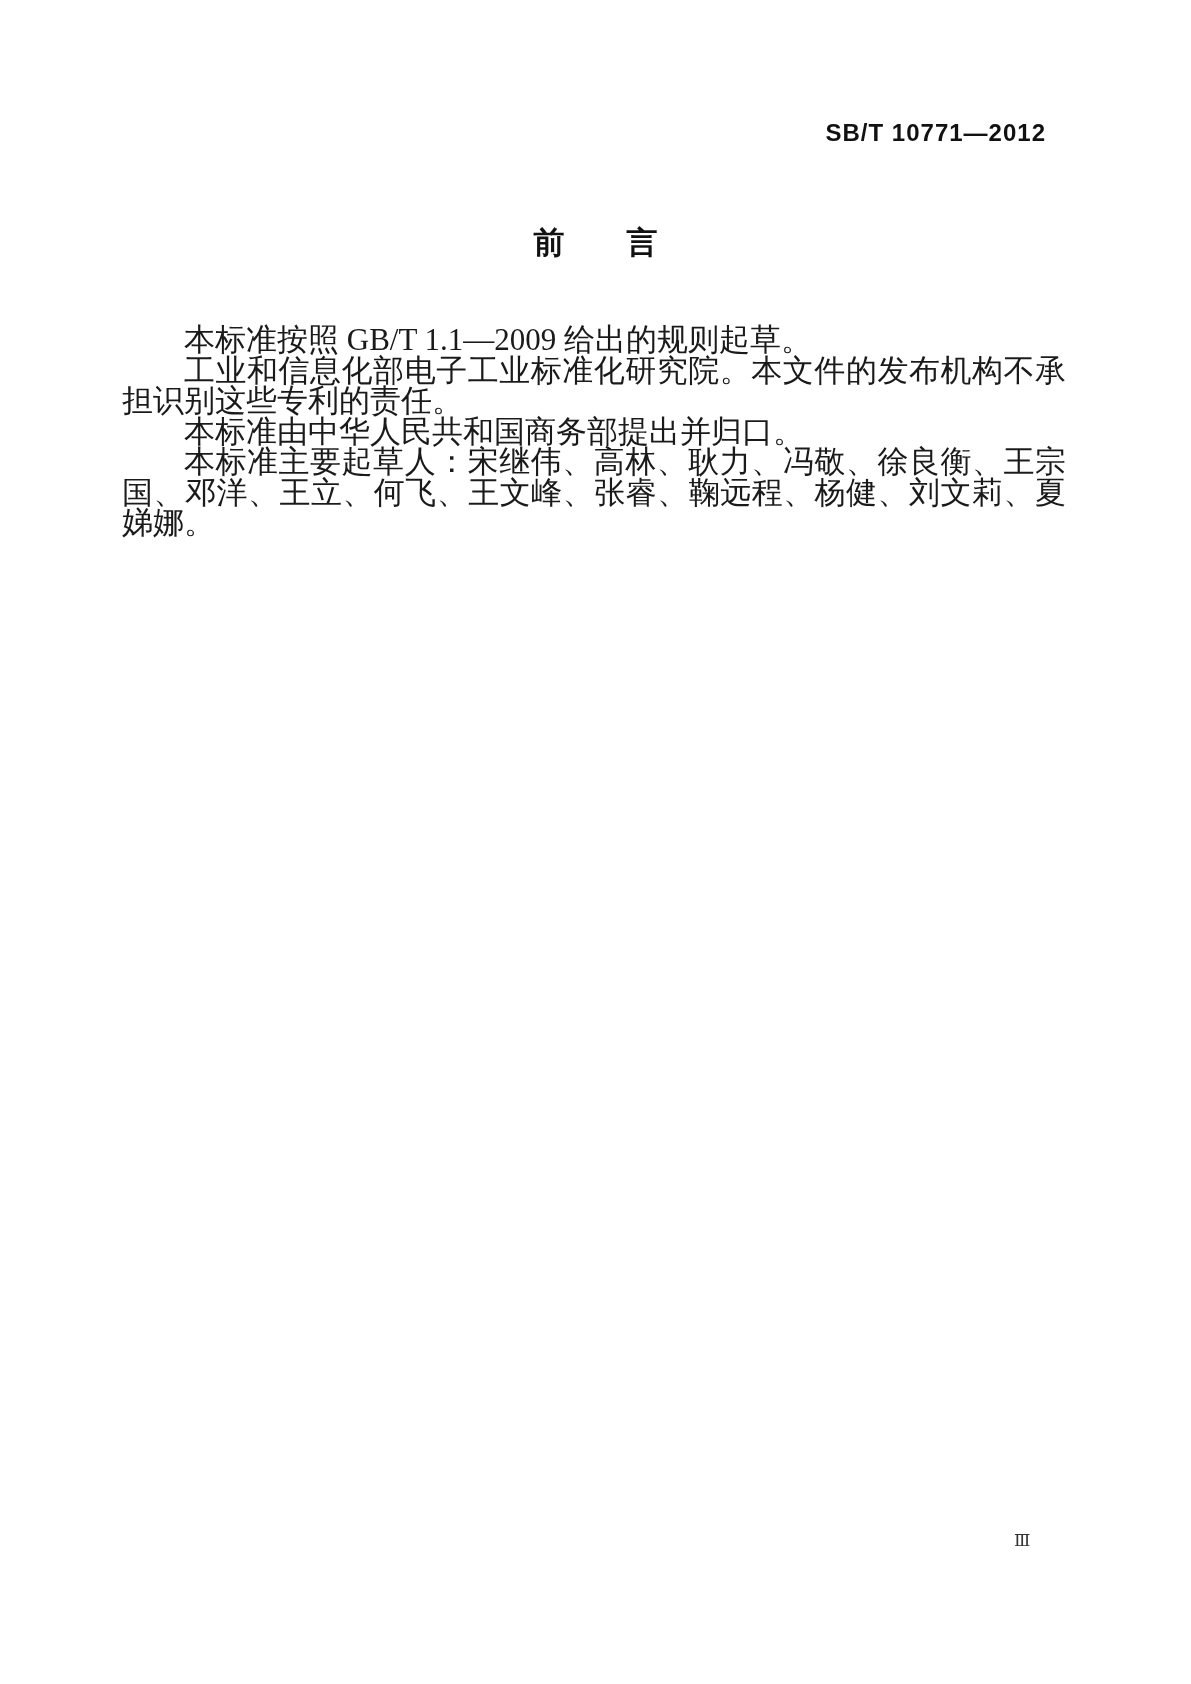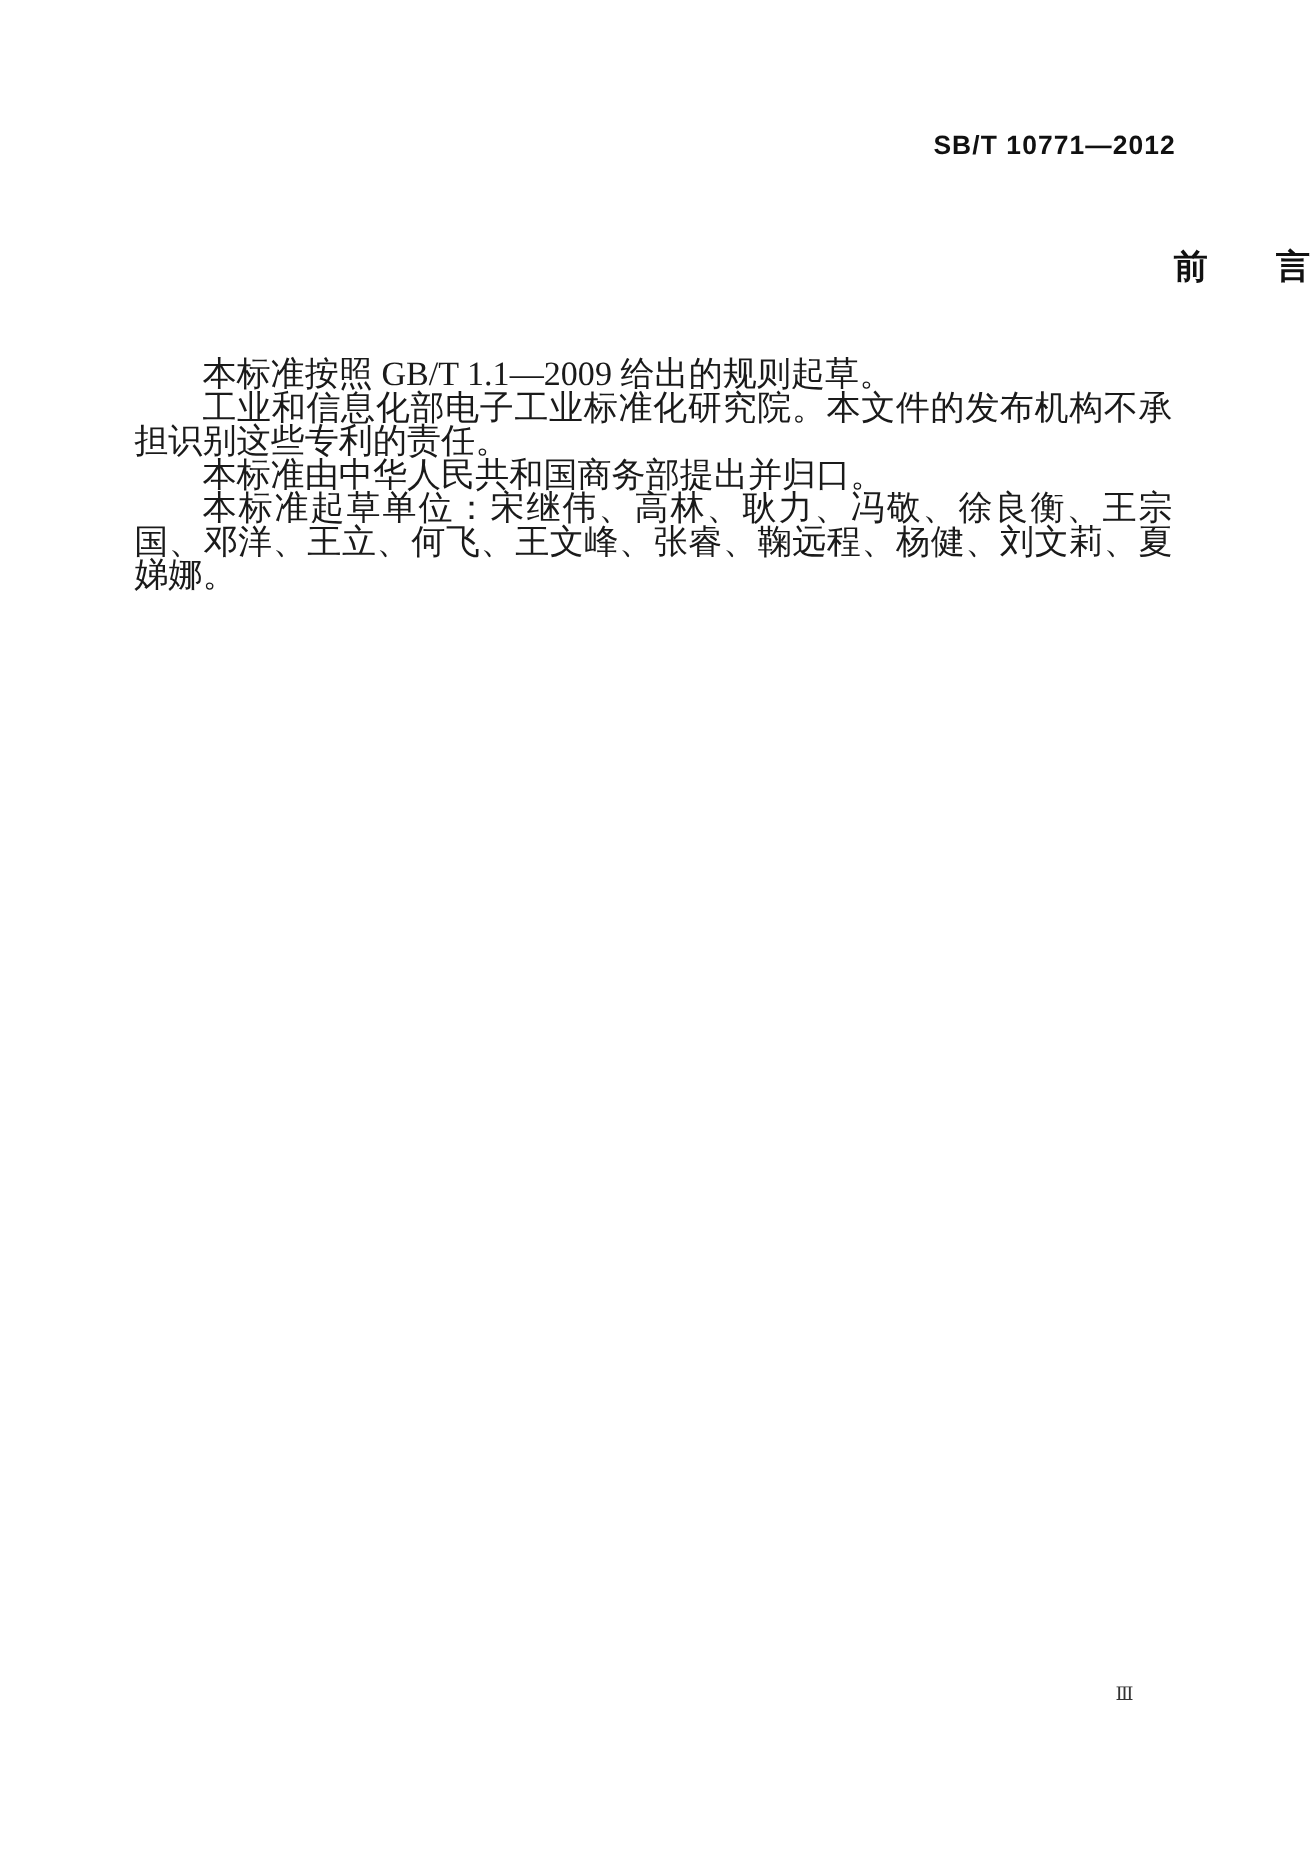--- a/index.html
+++ b/index.html
@@ -12,34 +12,34 @@
     width: 1191px;
     height: 1684px;
     background: #ffffff;
     overflow: hidden;
     font-family: "Liberation Serif", "DejaVu Serif", serif;
     color: #1a1a1a;
   }
   .std-code {
     position: absolute;
     top: 119px;
-    right: 122px;
+    right: 145px;
     font-family: "Liberation Sans", "DejaVu Sans", sans-serif;
     font-weight: bold;
     font-size: 24px;
     letter-spacing: 1px;
     color: #111111;
   }
   .doc-title {
     position: absolute;
     top: 222px;
     left: 0;
     width: 100%;
     margin: 0;
-    text-align: right;
+    text-align: center;
     font-family: "Liberation Sans", "DejaVu Sans", sans-serif;
     font-weight: bold;
     font-size: 31px;
     color: #111111;
   }
   .body-block {
     position: absolute;
     top: 325px;
     left: 122px;
     width: 944px;
@@ -68,18 +68,18 @@
 <div class="page">
 
   <div class="std-code">SB/T 10771—2012</div>
 
   <h1 class="doc-title">前　　言</h1>
 
   <div class="body-block">
     <p>本标准按照 GB/T 1.1—2009 给出的规则起草。</p>
     <p>工业和信息化部电子工业标准化研究院。本文件的发布机构不承担识别这些专利的责任。</p>
     <p>本标准由中华人民共和国商务部提出并归口。</p>
-    <p>本标准起草单位：宋继伟、高林、耿力、冯敬、徐良衡、王宗国、邓洋、王立、何飞、王文峰、张睿、鞠远程、杨健、刘文莉、夏娣娜。</p>
+    <p>本标准主要起草人：宋继伟、高林、耿力、冯敬、徐良衡、王宗国、邓洋、王立、何飞、王文峰、张睿、鞠远程、杨健、刘文莉、夏娣娜。</p>
   </div>
 
   <div class="page-number">Ⅲ</div>
 
 </div>
 
 </body></html>

